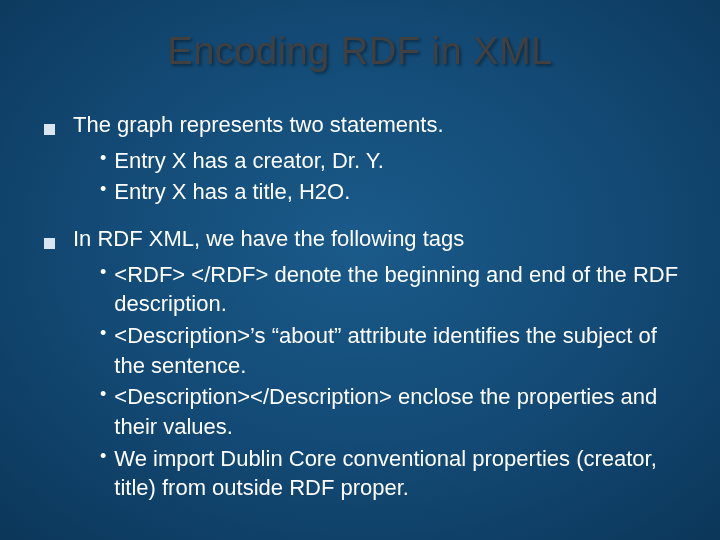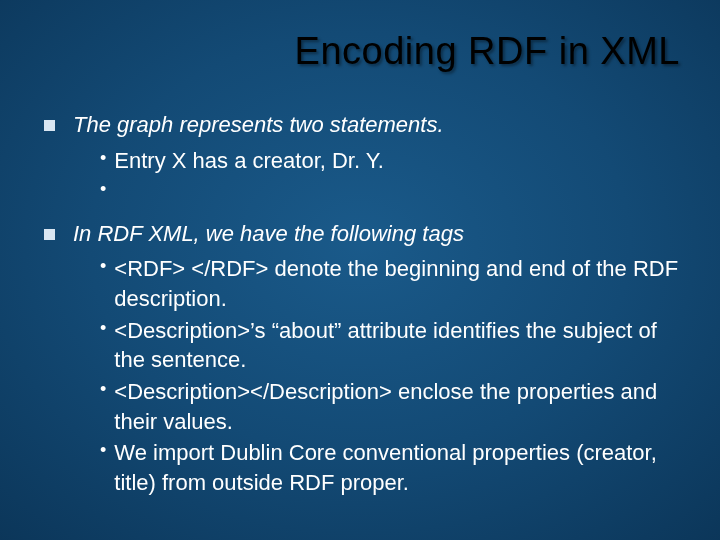--- a/index.html
+++ b/index.html
@@ -11,32 +11,31 @@
   }
   .slide {
     width: 720px;
     height: 540px;
     padding: 30px 40px 40px 40px;
   }
   .title {
     font-family: Arial, Helvetica, sans-serif;
     font-size: 38px;
     font-weight: normal;
-    text-align: right;
-    color: #000000;
+    text-align: center;
+    color: #404040;
     margin-bottom: 38px;
     text-shadow: 2px 2px 3px rgba(0,0,0,0.4);
     letter-spacing: 0.5px;
   }
   .bullet-l1 {
     display: flex;
-    align-items: flex-start;
+    align-items: center;
     margin-bottom: 6px;
     padding-left: 4px;
-    font-style: italic;
   }
   .bullet-l1 .marker {
     width: 11px;
     height: 11px;
     background: #d9e6f2;
     flex-shrink: 0;
     margin-top: 9px;
     margin-right: 18px;
   }
   .bullet-l1 .text {
@@ -73,20 +72,21 @@
     <div class="marker"></div>
     <div class="text">The graph represents two statements.</div>
   </div>
   <div class="sub-list">
     <div class="bullet-l2">
       <div class="marker">•</div>
       <div class="text">Entry X has a creator, Dr. Y.</div>
     </div>
     <div class="bullet-l2">
       <div class="marker">•</div>
+      <div class="text">Entry X has a title, H2O.</div>
     </div>
   </div>
 
   <div class="bullet-l1">
     <div class="marker"></div>
     <div class="text">In RDF XML, we have the following tags</div>
   </div>
   <div class="sub-list">
     <div class="bullet-l2">
       <div class="marker">•</div>

